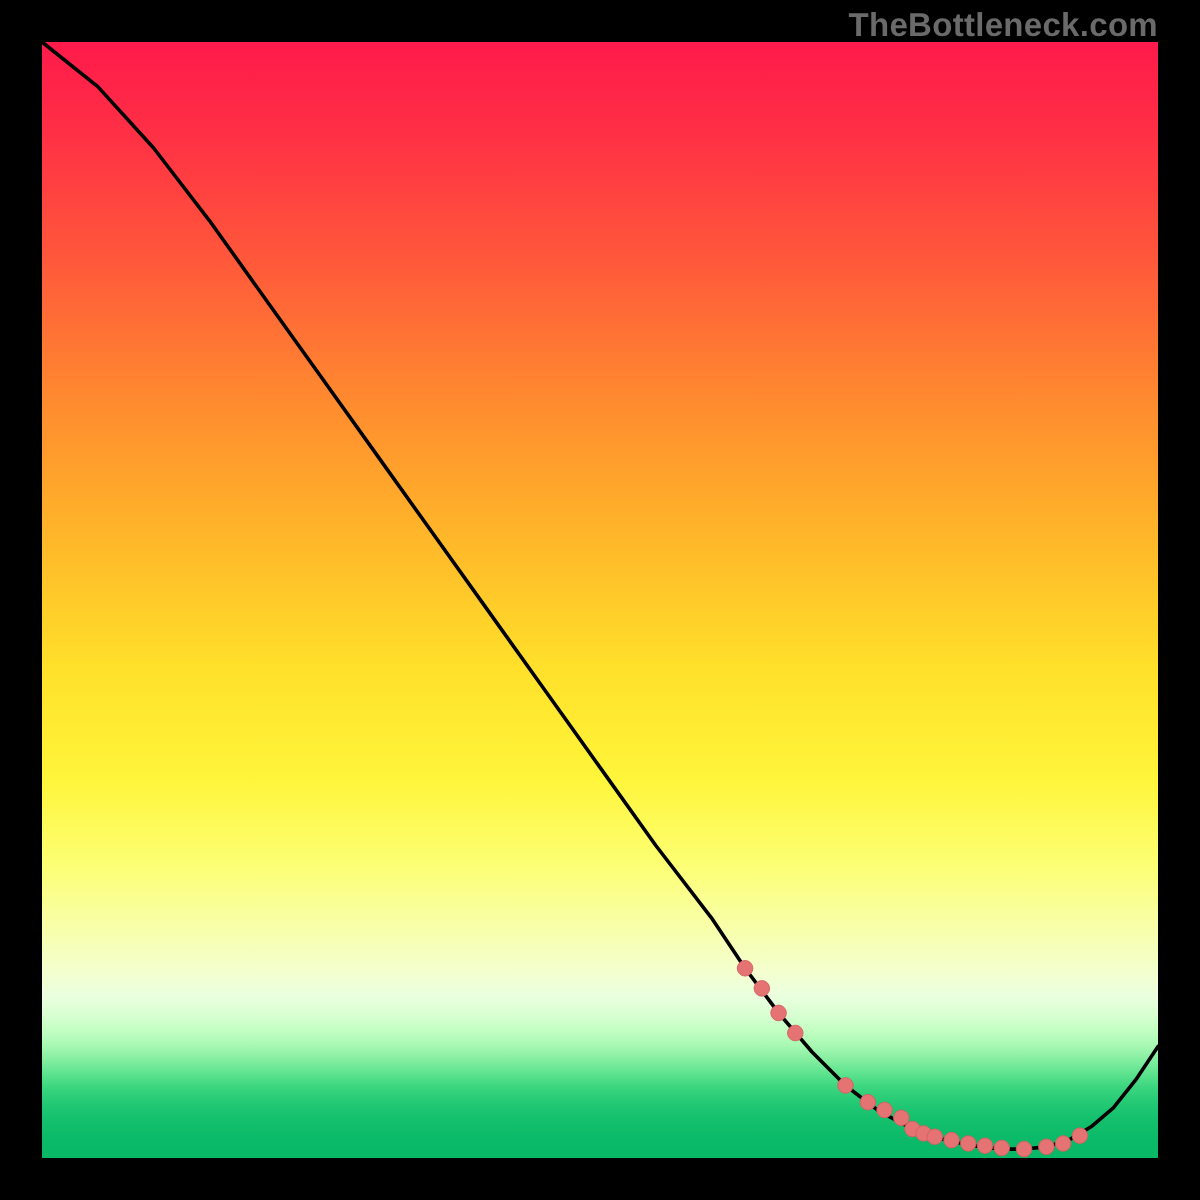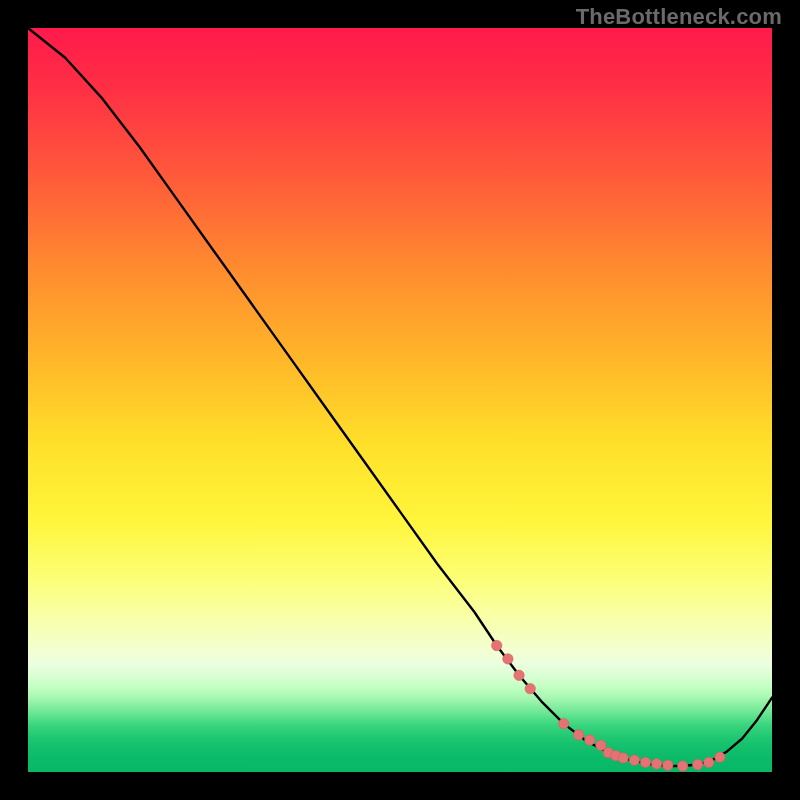--- a/index.html
+++ b/index.html
@@ -13,21 +13,21 @@
   }
   .stage {
     position: relative;
     width: 800px;
     height: 800px;
     background: #000;
   }
   .watermark {
     position: absolute;
     top: 4px;
-    right: 18px;
+    right: 28px;
     color: #6a6a6a;
     font-size: 22px;
     font-weight: 600;
     letter-spacing: 0.2px;
     user-select: none;
   }
   .plot {
     position: absolute;
     left: 28px;
     top: 28px;

